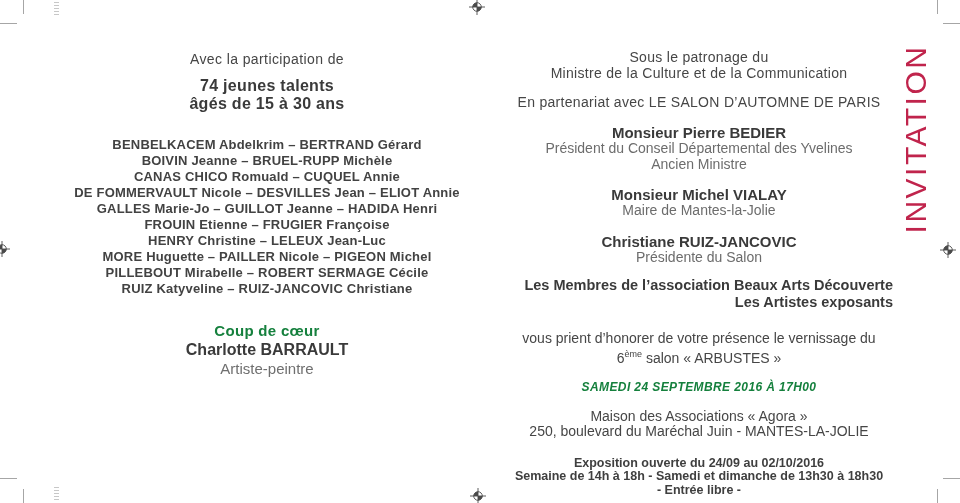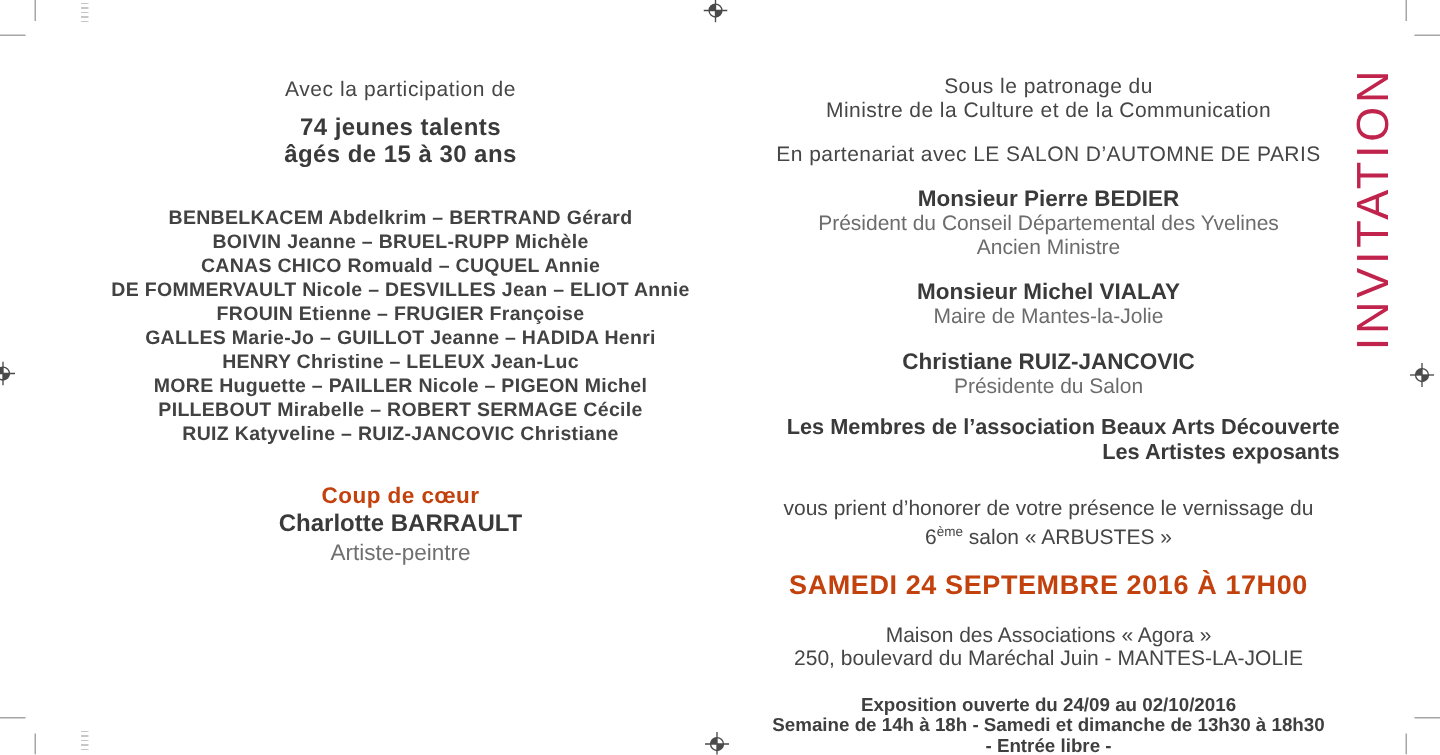--- a/index.html
+++ b/index.html
@@ -18,34 +18,34 @@
   .panel-left{left:42px;width:450px;}
   .panel-right{left:505px;width:388px;}
 
   .intro{margin-top:51px;font-size:14px;color:#464646;letter-spacing:.4px;}
   .headline{margin-top:10px;font-size:16px;font-weight:bold;color:#3a3a3a;line-height:18px;letter-spacing:.3px;}
   .subheadline{margin-top:13px;font-size:16px;font-weight:bold;color:#3a3a3a;line-height:18px;letter-spacing:.3px;}
 
   .artists{margin-top:24px;font-size:13px;font-weight:600;color:#424242;line-height:16px;letter-spacing:.2px;}
 
   .coup{margin-top:25px;}
-  .coup-title{font-size:15px;font-weight:bold;color:#c2410c;letter-spacing:.3px;}
+  .coup-title{font-size:15px;font-weight:bold;color:#15803d;letter-spacing:.3px;}
   .coup-name{font-size:16px;font-weight:bold;color:#3a3a3a;margin-top:2px;}
   .coup-role{font-size:15px;color:#6f6f6f;margin-top:1px;}
 
   
   .patronage{margin-top:49px;font-size:14px;color:#464646;line-height:16px;letter-spacing:.3px;}
   .partnership{margin-top:13px;font-size:14px;color:#464646;letter-spacing:.3px;}
   .official{margin-top:14px;}
   .official .o-name{font-size:15px;font-weight:bold;color:#3a3a3a;}
   .official .o-title{font-size:14px;color:#6c6c6c;line-height:15.5px;}
   .hosts{margin-top:12px;font-size:14.5px;font-weight:bold;color:#3a3a3a;line-height:17px;text-align:right;}
   .invite{margin-top:19px;font-size:14px;color:#464646;line-height:16px;}
   .invite sup{font-size:9px;}
-  .event-date{margin-top:14px;font-size:18px;font-weight:bold;color:#c2410c;letter-spacing:.4px;}
+  .event-date{margin-top:14px;font-size:12px;font-weight:bold;color:#15803d;letter-spacing:.4px;font-style:italic;}
   .venue{margin-top:15px;font-size:14px;color:#464646;line-height:15.5px;}
   .hours{margin-top:17px;font-size:12.5px;font-weight:bold;color:#3f3f3f;line-height:13.5px;}
 
   
   .side-label{
     position:absolute;left:916px;top:139px;
     transform:translate(-50%,-50%) rotate(-90deg);
     white-space:nowrap;
     font-size:30px;color:#c0244c;
     letter-spacing:2.5px;font-weight:400;
@@ -77,22 +77,22 @@
     </div>
 
     <div class="subheadline">
     </div>
 
     <div class="artists">
       <div>BENBELKACEM Abdelkrim – BERTRAND Gérard</div>
       <div>BOIVIN Jeanne – BRUEL-RUPP Michèle</div>
       <div>CANAS CHICO Romuald – CUQUEL Annie</div>
       <div>DE FOMMERVAULT Nicole – DESVILLES Jean – ELIOT Annie</div>
+      <div>GALLES Marie-Jo – GUILLOT Jeanne – HADIDA Henri</div>
       <div>FROUIN Etienne – FRUGIER Françoise</div>
-      <div>GALLES Marie-Jo – GUILLOT Jeanne – HADIDA Henri</div>
       <div>HENRY Christine – LELEUX Jean-Luc</div>
       <div>MORE Huguette – PAILLER Nicole – PIGEON Michel</div>
       <div>PILLEBOUT Mirabelle – ROBERT SERMAGE Cécile</div>
       <div>RUIZ Katyveline – RUIZ-JANCOVIC Christiane</div>
     </div>
 
     <div class="coup">
       <div class="coup-title">Coup de cœur</div>
       <div class="coup-name">Charlotte BARRAULT</div>
       <div class="coup-role">Artiste-peintre</div>

